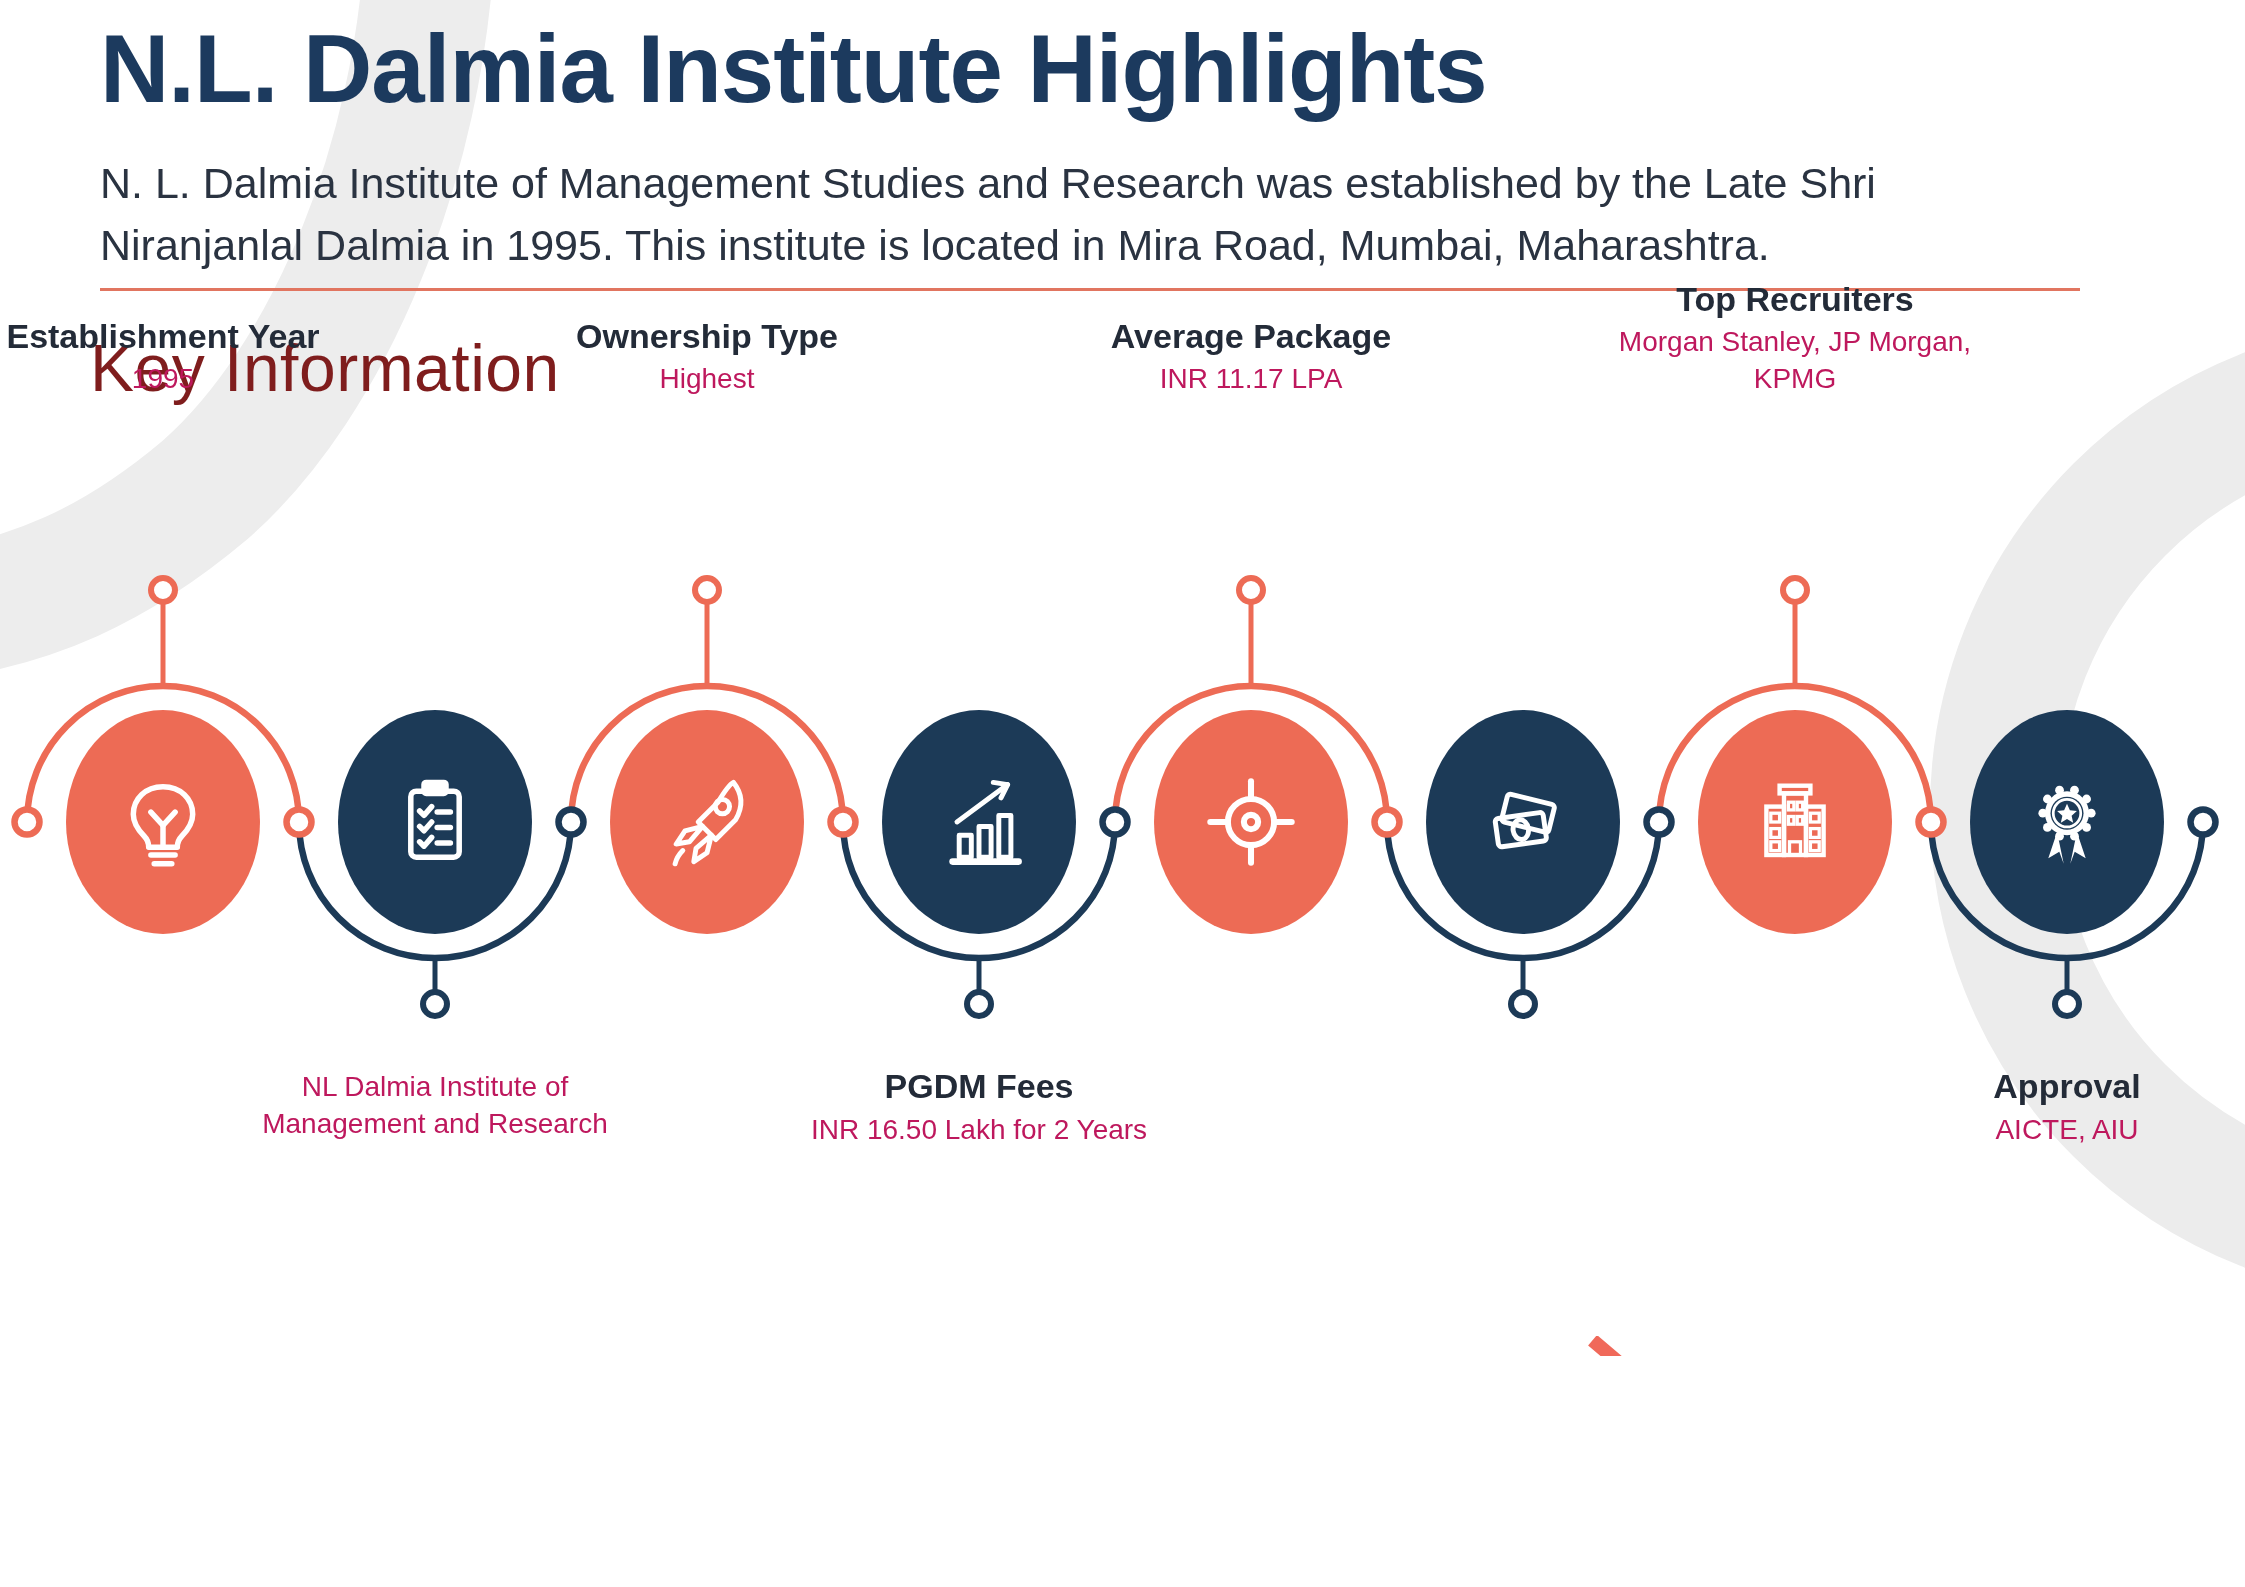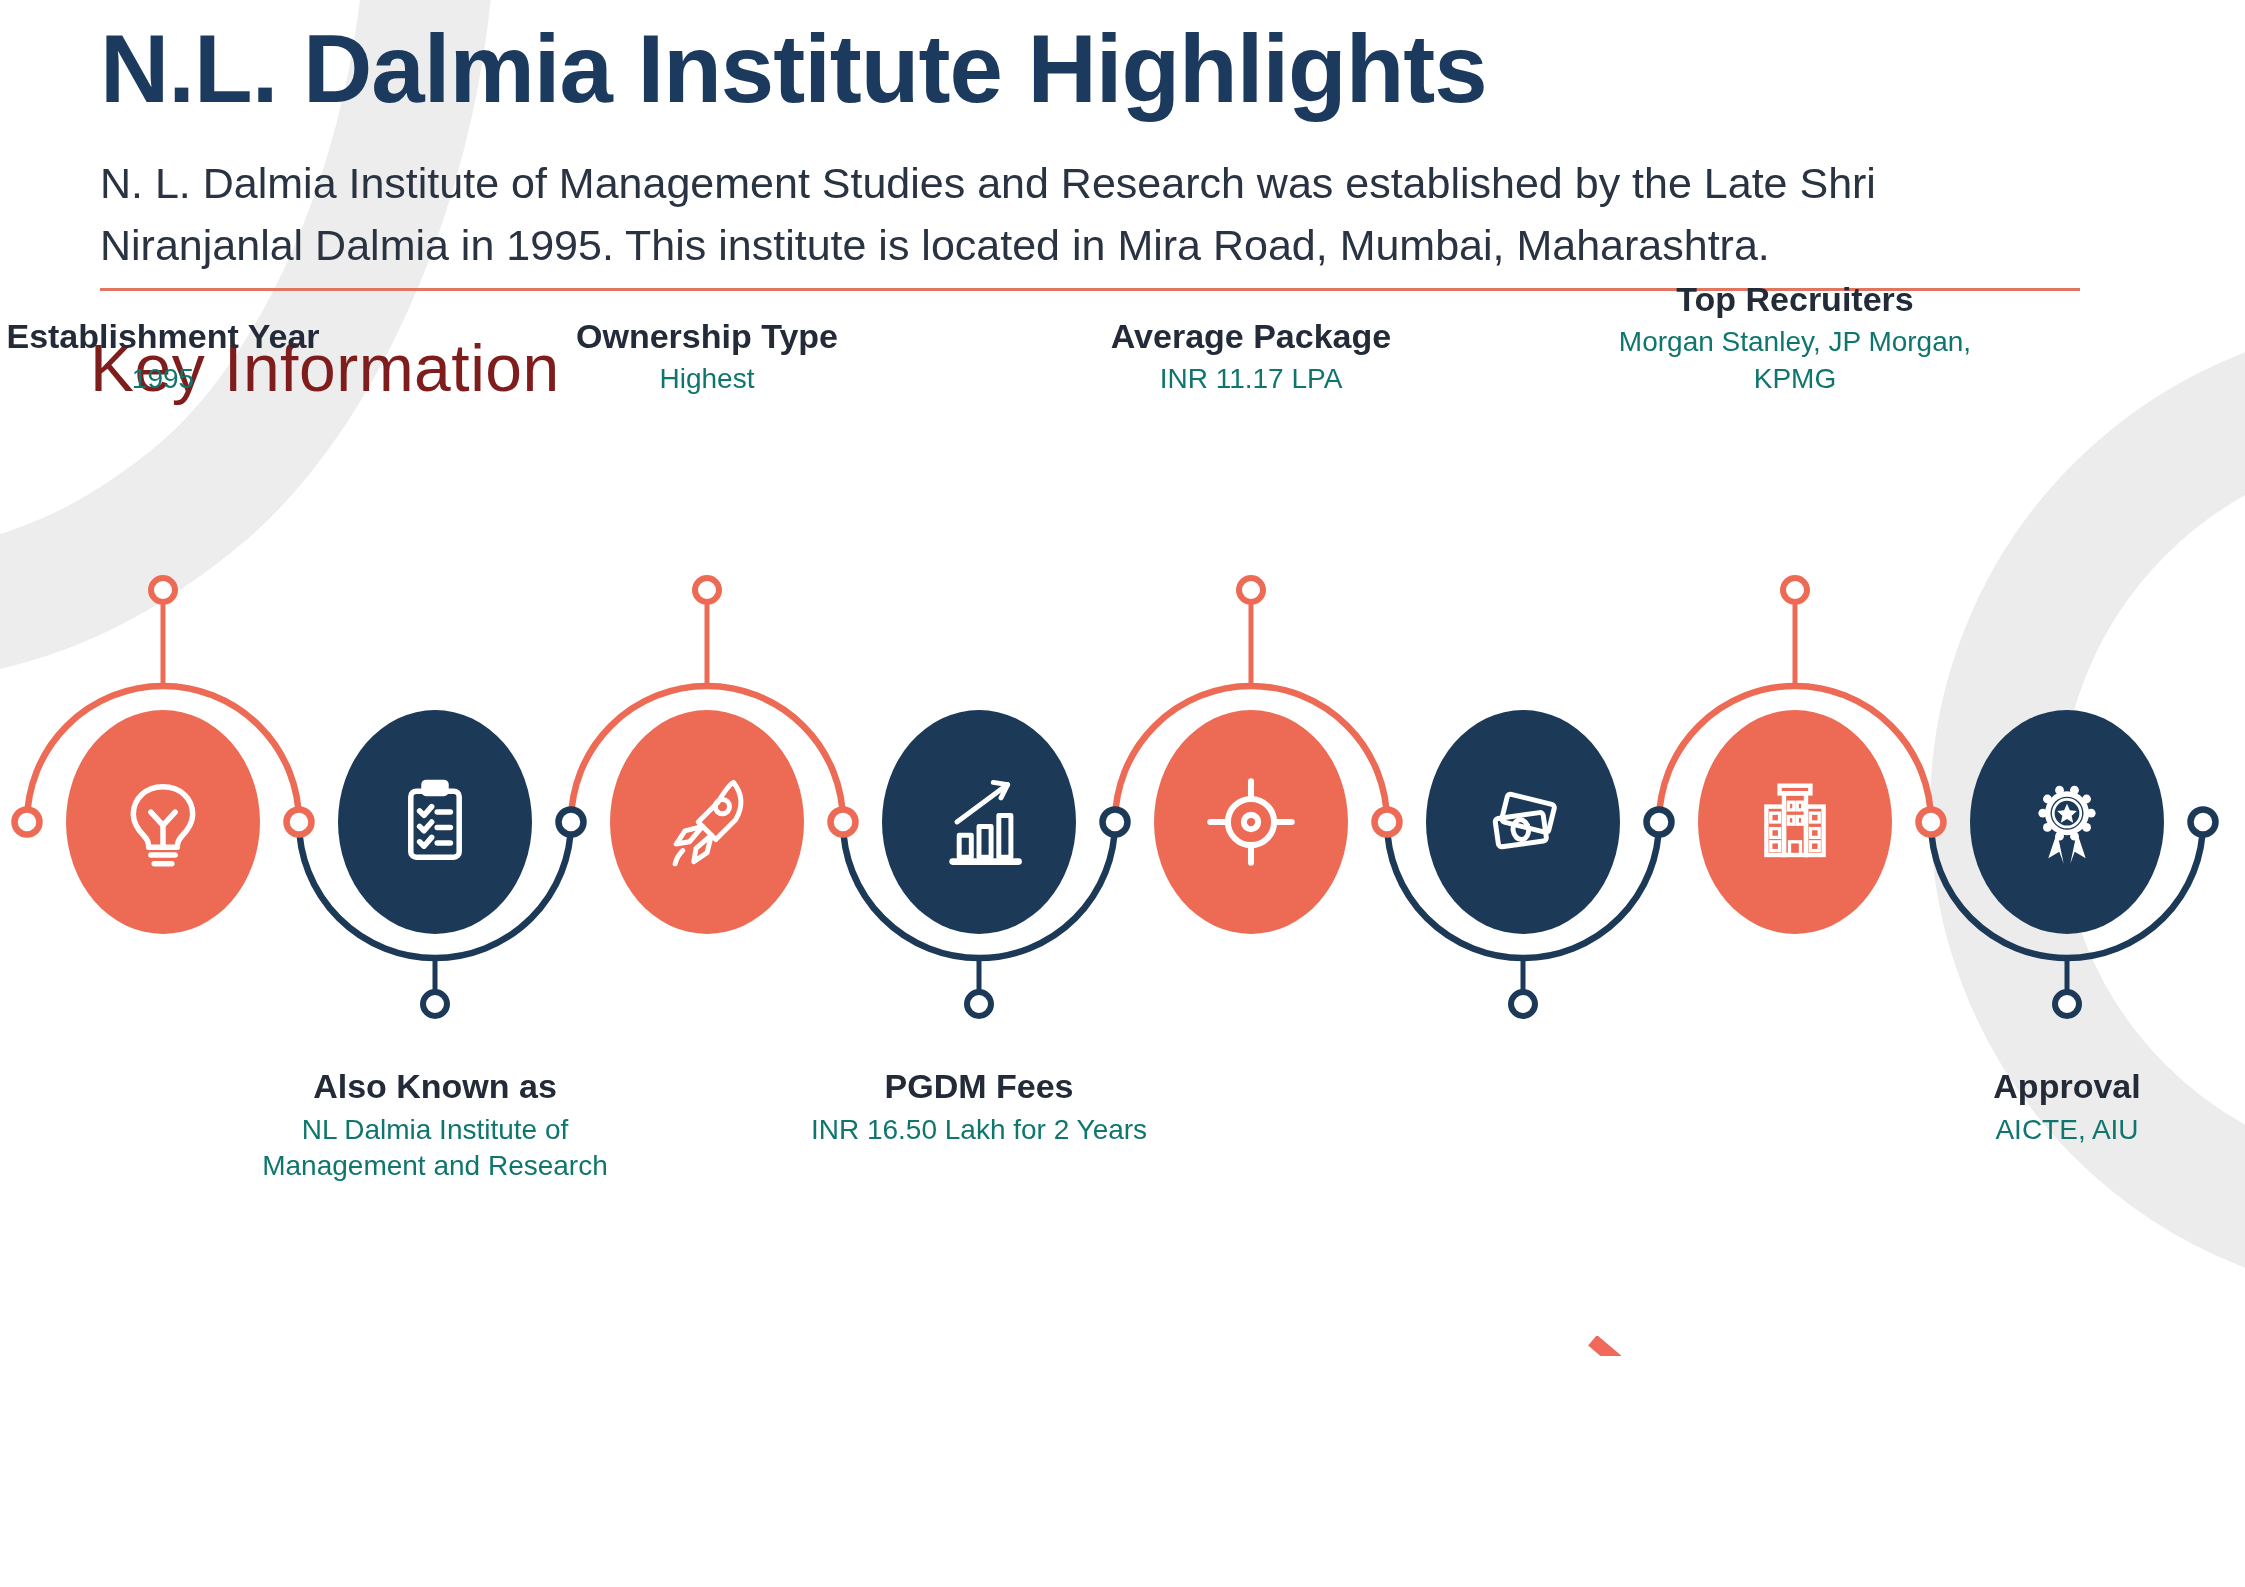--- a/index.html
+++ b/index.html
@@ -15,21 +15,21 @@
   .divider{position:absolute;left:100px;top:288px;width:1980px;height:3px;background:#E17560;}
   .section-title{position:absolute;left:90px;top:330px;font-size:66px;font-weight:400;
     color:#7f1d1d;letter-spacing:0.5px;}
 
   .item{position:absolute;top:0;width:290px;height:1587px;}
   .item svg.chain{position:absolute;left:0;top:570px;}
   .label{position:absolute;left:-45px;width:380px;text-align:center;}
   .label-top{bottom:1189px;margin-top:16px;}
   .label-bottom{top:1065px;}
   .item-title{font-size:34px;font-weight:700;color:#232B38;line-height:1.25;}
-  .item-value{margin-top:4px;font-size:28px;color:#0f766e;line-height:1.32;text-align:center;}
+  .item-value{margin-top:4px;font-size:28px;color:#be185d;line-height:1.32;text-align:center;}
 
   .node{position:absolute;top:806px;}
 
   .footer-logo-icon{position:absolute;left:1548px;top:1336px;}
   .brand-text{position:absolute;left:1668px;top:1352px;font-size:76px;font-weight:800;
     color:#1A3A5E;letter-spacing:-1.5px;line-height:1.2;}
 </style>
 </head>
 <body>
 
@@ -63,21 +63,20 @@
           <path d="M39 41 L50 53 L61 41"></path>
           <path d="M50 53 L50 73"></path>
           <path d="M39 80 L61 80"></path>
           <path d="M42 88 L58 88"></path>
         </g>
       </svg>
     </div>
 
     <div class="item" style="left:290px">
       <div class="label label-bottom">
-        <div class="item-title">Also Known as</div>
         <div class="item-value">NL Dalmia Institute of Management and Research</div>
       </div>
       <svg class="chain" width="290" height="480" viewBox="0 0 290 480">
         <path d="M 9 252 A 136 136 0 0 0 281 252" fill="none" stroke="#1C3A57" stroke-width="6.5"></path>
         <line x1="145" y1="387" x2="145" y2="422" stroke="#1C3A57" stroke-width="5"></line>
         <circle cx="145" cy="434" r="12" fill="#fff" stroke="#1C3A57" stroke-width="6"></circle>
         <ellipse cx="145" cy="252" rx="97" ry="112" fill="#1C3A57"></ellipse>
         <g transform="translate(90,197) scale(1.1)" fill="none" stroke="#ffffff" stroke-width="5" stroke-linecap="round" stroke-linejoin="round">
           <rect x="28" y="22" width="44" height="60" rx="5"></rect>
           <rect x="40" y="14" width="20" height="10" rx="2" fill="#ffffff"></rect>

